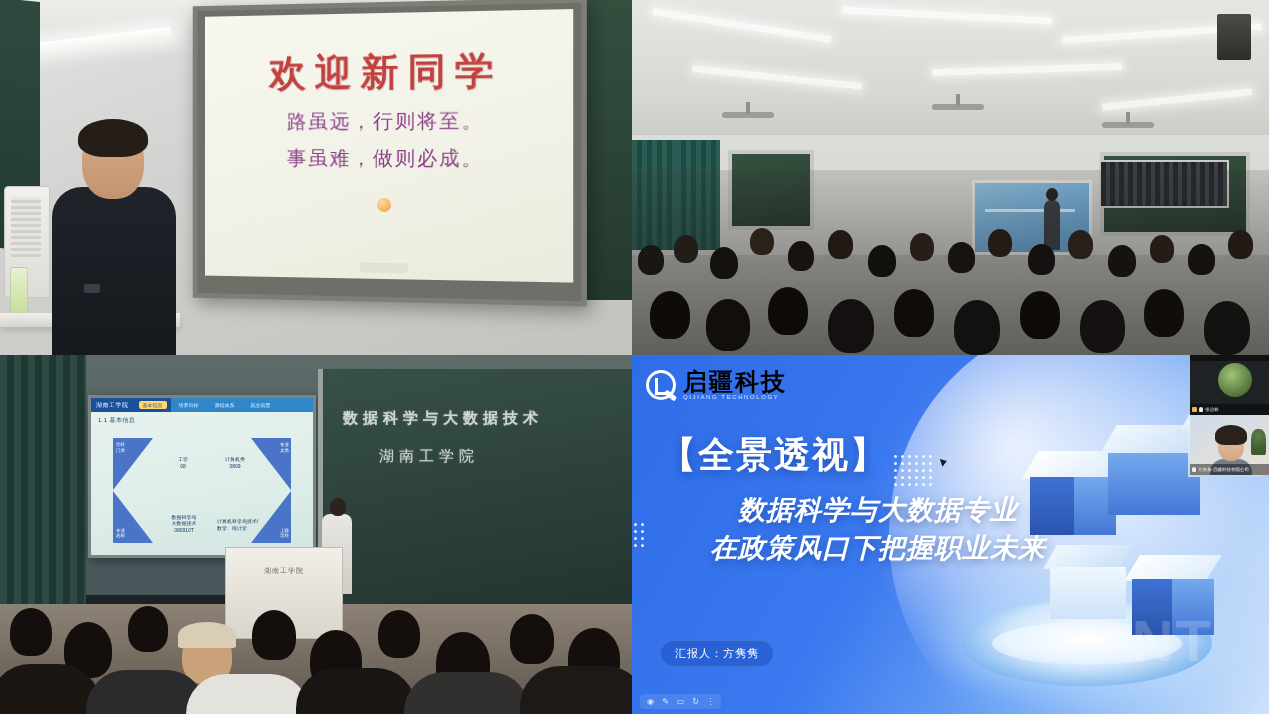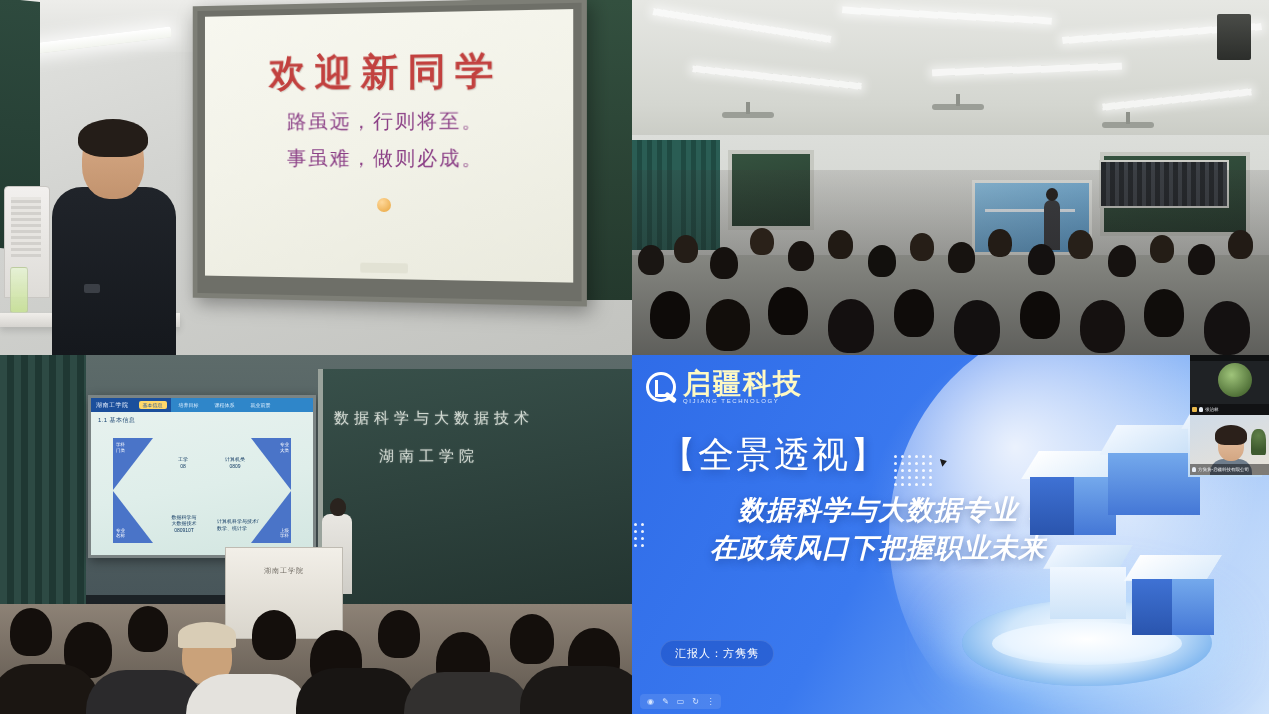--- a/index.html
+++ b/index.html
@@ -274,25 +274,25 @@
     border:3px solid #ffffff; position:relative;
   }
   .p4 .logo-mark::after{
     content:""; position:absolute; right:-4px; bottom:-1px; width:13px; height:5px;
     background:#ffffff; transform:rotate(38deg); border-radius:2px;
   }
   .p4 .logo-mark::before{
     content:""; position:absolute; left:6px; top:5px; width:10px; height:14px;
     border-left:3px solid #ffffff; border-bottom:3px solid #ffffff;
   }
-  .p4 .logo-txt-cn { font-size:28px; font-weight:700; color:#fef9c3; letter-spacing:2px; line-height:1.05; }
+  .p4 .logo-txt-cn { font-size:24px; font-weight:700; color:#000000; letter-spacing:2px; line-height:1.05; }
   .p4 .logo-txt-en { font-size:6px; color:#dbe8ff; letter-spacing:1.6px; }
   .p4 .title-bracket {
     position:absolute; left:28px; top:76px;
-    font-size:36px; font-weight:400; color:#ffffff; letter-spacing:2px;
+    font-size:36px; font-weight:700; color:#ffffff; letter-spacing:2px;
     text-shadow: 0 3px 10px rgba(10,40,110,.45);
   }
   .p4 .subtitle {
     position:absolute; left:14px; top:136px; width:400px;
     font-size:27px; font-weight:700; color:#ffffff; line-height:1.42;
     font-style: italic; letter-spacing:1px;
     text-shadow: 0 3px 9px rgba(10,40,110,.4);
     text-align: right;
   }
   .p4 .dots {
@@ -502,21 +502,21 @@
         <div class="dlabel" style="left:25px;  bottom:16px;">专业<br>名称</div>
         <div class="dtext" style="left:66px;  bottom:22px; width:54px;">数据科学与<br>大数据技术<br>080910T</div>
 
         <div class="diamond" style="right:22px; bottom:12px; width:40px; height:52px; clip-path:polygon(100% 0,100% 100%,0 100%);"></div>
         <div class="dlabel" style="right:24px; bottom:16px; text-align:right;">上级<br>学科</div>
         <div class="dtext" style="left:126px; bottom:24px; width:60px; text-align:left;">计算机科学与技术/<br>数学、统计学</div>
       </div>
     </div>
 
     <div class="blackboard3">
-      <div class="chalk" style="left:11px; top:40px;">数据科学与大数据技术</div>
+      <div class="chalk" style="left:20px; top:40px;font-weight:bold;">数据科学与大数据技术</div>
       <div class="chalk" style="left:56px; top:78px;">湖南工学院</div>
     </div>
 
     <div class="lecturer"></div>
     <div class="floor"></div>
     <div class="podium">
       <div class="podium-logo">湖南工学院</div>
     </div>
 
     <div class="audience">
@@ -618,20 +618,21 @@
       <div class="cface c-topL" style="left:0; top:0; width:76px; height:24px; transform:skewX(-30deg);"></div>
       <div class="cface c-right" style="left:0; top:22px; width:76px; height:52px; background:linear-gradient(180deg,#f0f7ff,#cde3f8);"></div>
     </div>
     <div class="cube" style="left:500px; top:200px; width:82px; height:82px;">
       <div class="cface c-top" style="left:0; top:0; width:82px; height:26px; transform:skewX(-32deg);"></div>
       <div class="cface c-left" style="left:0; top:24px; width:40px; height:56px;"></div>
       <div class="cface c-right" style="left:40px; top:24px; width:42px; height:56px;"></div>
     </div>
     <div class="cursor"></div>
 
+    <div class="watermark">NT</div>
 
     <div class="footer-pills">
       <div class="pill">汇报人：方隽隽</div>
     </div>
 
     <div class="toolbar">
       <span class="tb-ico">◉</span>
       <span class="tb-ico">✎</span>
       <span class="tb-ico">▭</span>
       <span class="tb-ico">↻</span>

